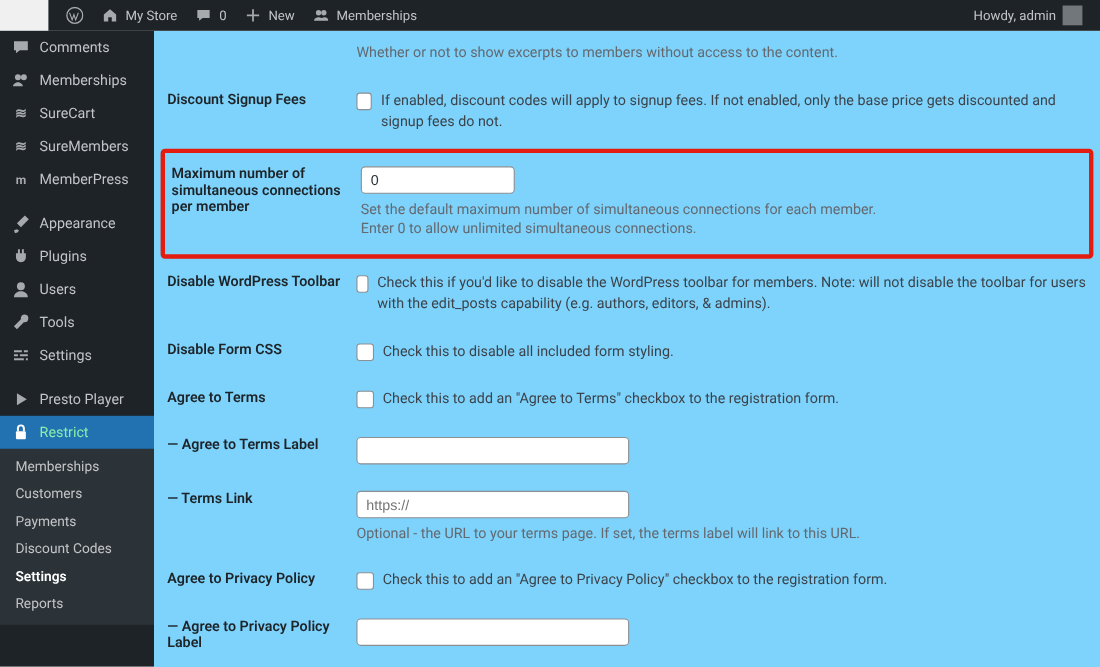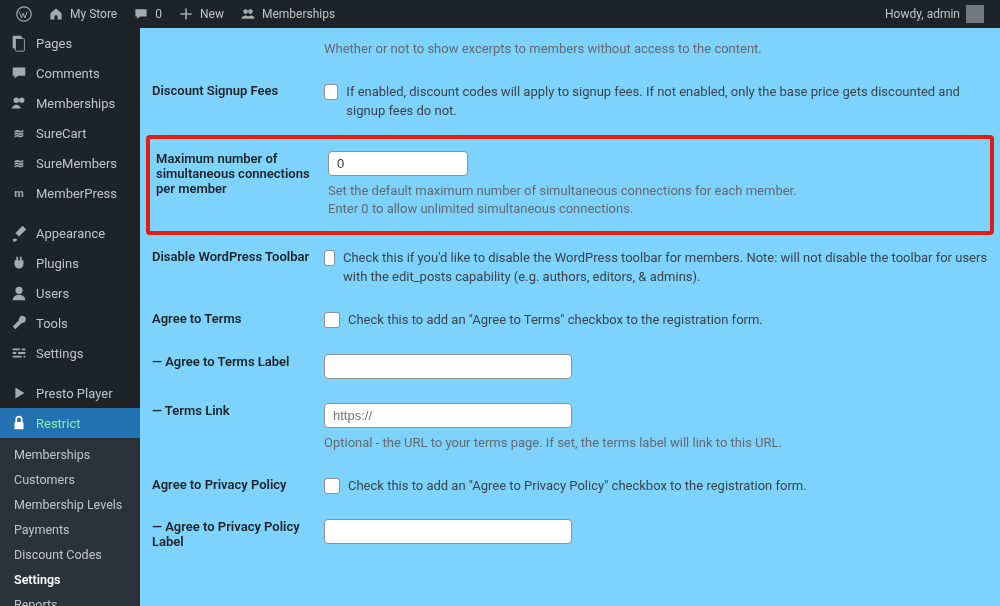--- a/index.html
+++ b/index.html
@@ -1,19 +1,19 @@
 <!DOCTYPE html>
 <html><head>
 <meta charset="utf-8">
 <style>
   * { box-sizing: border-box; margin: 0; padding: 0; }
   body { font-family: -apple-system, BlinkMacSystemFont, "Segoe UI", Roboto, sans-serif; font-size: 13px; color: #3c434a; background: #f0f0f1; width: 1000px; height: 606px; overflow: hidden; }
 
   
-  .adminbar { height: 28px; background: #1d2327; color: #c3c4c7; display: flex; align-items: center; padding: 0 8px; font-size: 12px; }
+  .adminbar { height: 28px; background: #1d2327; color: #c3c4c7; display: flex; align-items: center; padding: 0 8px; font-size: 12px; margin-left: 44px; }
   .adminbar .ab-item { display: flex; align-items: center; gap: 6px; padding: 0 8px; cursor: pointer; }
   .adminbar .spacer { flex: 1; }
   .adminbar svg { width: 16px; height: 16px; fill: #a7aaad; }
   .avatar-sq { width: 18px; height: 18px; background: #72777c; display: inline-block; }
 
   
   .sidebar { position: absolute; top: 28px; left: 0; bottom: 0; width: 140px; background: #1d2327; color: #c3c4c7; overflow: hidden; font-size: 13px; }
   .menu-item { display: flex; align-items: center; gap: 8px; padding: 6px 10px; cursor: pointer; }
   .menu-item.current { background: #2271b1; color: #86efac; position: relative; }
   .menu-item.current::after { content: ""; position: absolute; right: -6px; top: 50%; transform: translateY(-50%); border: 6px solid transparent; border-right-color: #f0f0f1; }
@@ -82,27 +82,20 @@
   <div class="spacer"></div>
   <div class="ab-item">
     <span>Howdy, admin</span>
     <span class="avatar-sq"></span>
   </div>
 </div>
 
 <div class="sidebar">
   <div class="menu-item">
     <svg viewBox="0 0 20 20">
-        <rect x="3" y="2" width="10" height="14" rx="1"></rect>
-        <rect x="6" y="5" width="10" height="14" rx="1" fill="#1d2327" stroke="#a7aaad"></rect>
-      </svg>
-    <span>Pages</span>
-  </div>
-  <div class="menu-item">
-    <svg viewBox="0 0 20 20">
         <path d="M3 4h14v9H9l-4 3v-3H3z"></path>
       </svg>
     <span>Comments</span>
   </div>
   <div class="menu-item">
     <svg viewBox="0 0 20 20">
         <circle cx="7" cy="7" r="3"></circle>
         <circle cx="13" cy="7" r="3"></circle>
         <path d="M2 16c0-2 3-4 5-4s5 2 5 4z"></path>
       </svg>
@@ -162,21 +155,20 @@
   <div class="menu-item current">
     <svg viewBox="0 0 20 20">
         <rect x="5" y="9" width="10" height="8" rx="1"></rect>
         <path d="M7 9V6a3 3 0 016 0v3" fill="none" stroke="#fff" stroke-width="2"></path>
       </svg>
     <span>Restrict</span>
   </div>
   <div class="submenu">
     <div class="sub-item">Memberships</div>
     <div class="sub-item">Customers</div>
-    <div class="sub-item">Membership Levels</div>
     <div class="sub-item">Payments</div>
     <div class="sub-item">Discount Codes</div>
     <div class="sub-item active">Settings</div>
     <div class="sub-item">Reports</div>
 
   </div>
 </div>
 
 <div class="content">
   <div class="form-wrap">
@@ -214,20 +206,29 @@
     <div class="form-row">
       <div class="th">Disable WordPress Toolbar</div>
       <div class="td">
         <label class="cbwrap">
           <input type="checkbox" style="">
           <span>Check this if you'd like to disable the WordPress toolbar for members. Note: will not disable the toolbar for users with the edit_posts capability (e.g. authors, editors, &amp; admins).</span>
         </label>
       </div>
     </div>
 
+    <div class="form-row">
+      <div class="th">Disable Form CSS</div>
+      <div class="td">
+        <label class="cbwrap">
+          <input type="checkbox" style="">
+          <span>Check this to disable all included form styling.</span>
+        </label>
+      </div>
+    </div>
 
     <div class="form-row">
       <div class="th">Agree to Terms</div>
       <div class="td">
         <label class="cbwrap">
           <input type="checkbox" style="">
           <span>Check this to add an "Agree to Terms" checkbox to the registration form.</span>
         </label>
       </div>
     </div>

